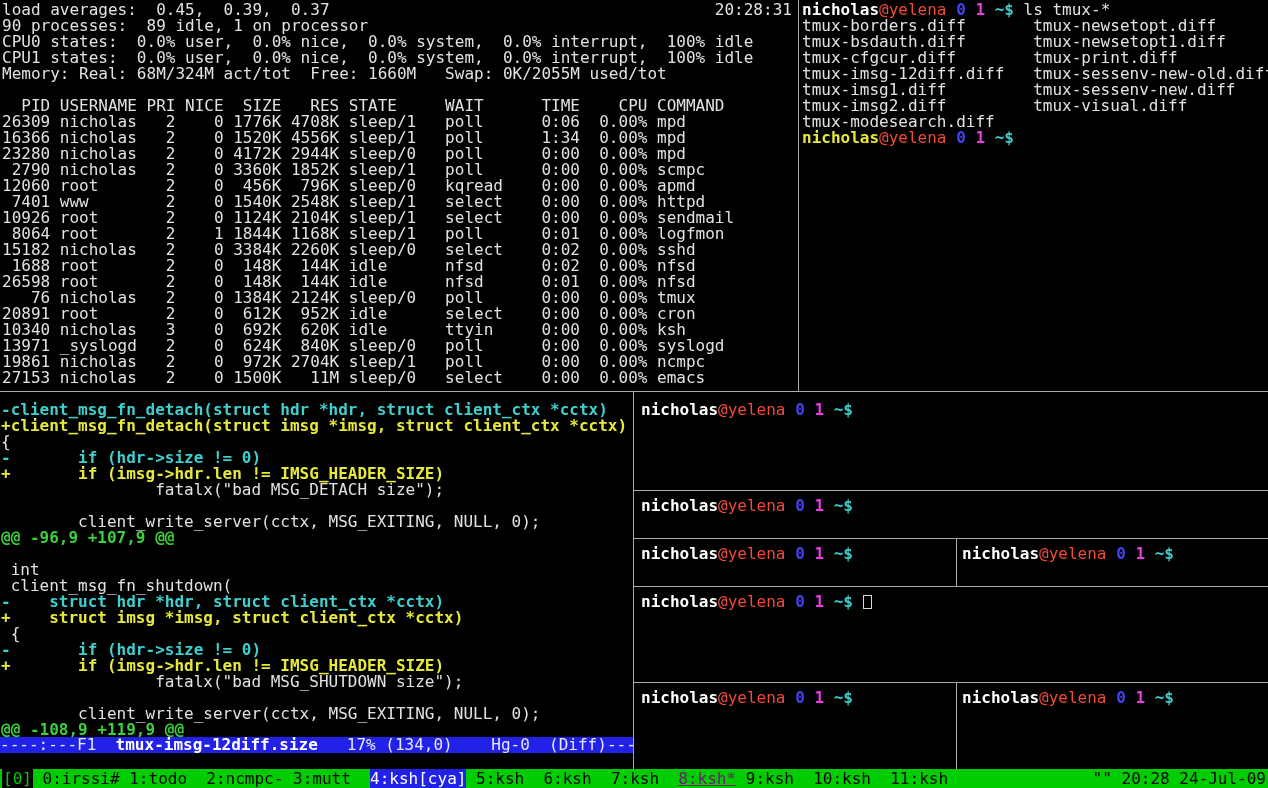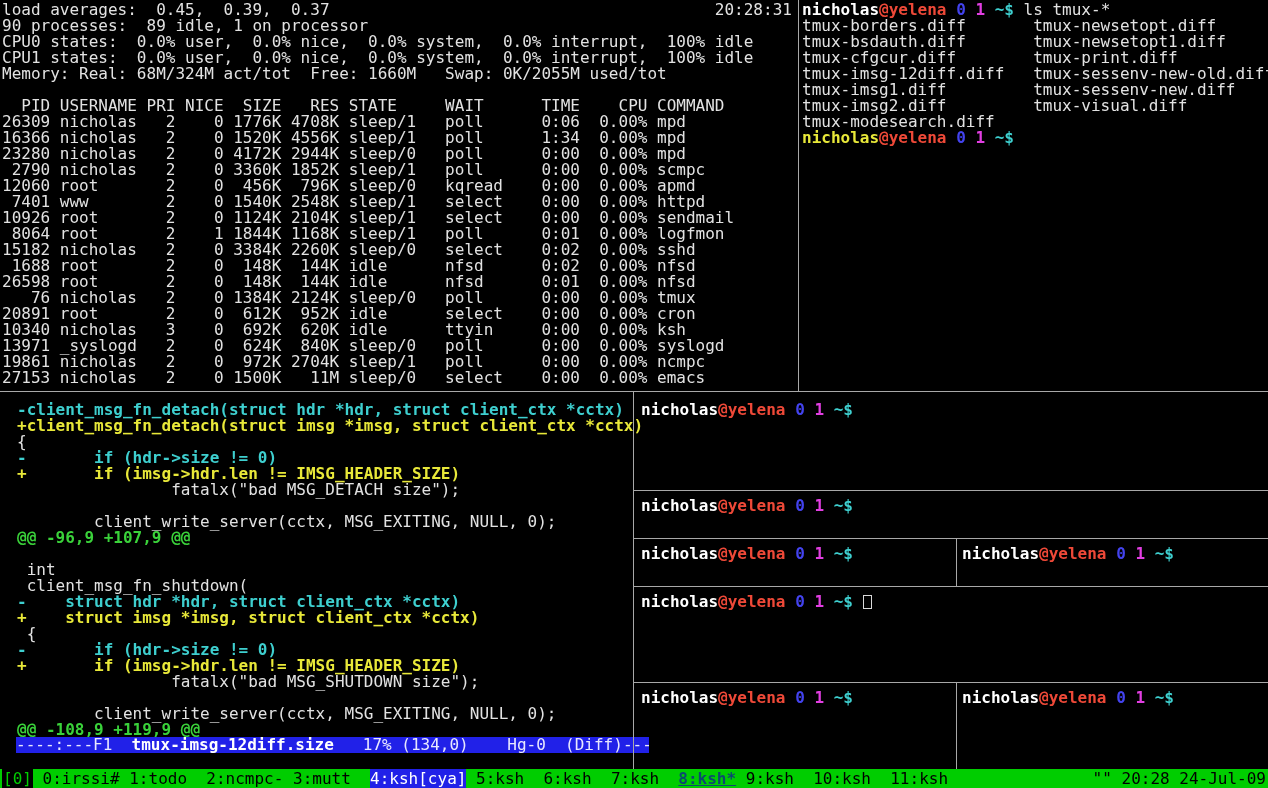--- a/index.html
+++ b/index.html
@@ -9,21 +9,21 @@
     overflow:hidden;font-family:"DejaVu Sans Mono",monospace;
   }
   .pane{position:absolute;overflow:hidden}
   pre.term{
     position:absolute;margin:0;white-space:pre;
     font:16px/16px "DejaVu Sans Mono",monospace;
   }
   .tline{height:16px;white-space:pre}
   .seg-w{color:var(--term-white)}
   .seg-wb{color:var(--bold-white);font-weight:bold}
-  .seg-r{color:var(--red);font-weight:bold}
+  .seg-r{color:var(--red);font-weight:normal}
   .seg-b{color:var(--blue);font-weight:bold}
   .seg-m{color:var(--magenta);font-weight:bold}
   .seg-c{color:var(--cyan);font-weight:bold}
   .seg-y{color:var(--yellow);font-weight:bold}
   .seg-g{color:var(--green);font-weight:bold}
   .seg-cursor{display:inline-block;width:9px;height:14px;border:1px solid #d8d8d8;vertical-align:-2px}
   .divider-v{position:absolute;width:1px;background:var(--border-gray)}
   .divider-h{position:absolute;height:1px;background:var(--border-gray)}
   .modeline{
     position:absolute;height:16px;background:var(--modeline-blue);
@@ -32,40 +32,40 @@
   .modeline .seg-w{color:#e8e8ff}
   #statusbar{
     position:absolute;left:0;top:769px;width:1268px;height:19px;
     background:var(--statusbar-green);display:flex;justify-content:space-between;
     align-items:center;white-space:pre;font:16px/19px "DejaVu Sans Mono",monospace;
     padding:0 2px;overflow:hidden;
   }
   .seg-sess{background:#000;color:var(--statusbar-green);padding:0 1px}
   .seg-sb{color:#000000}
   .seg-sbb{background:var(--modeline-blue);color:#fff}
-  .seg-sbu{color:#0c4a6e;text-decoration:underline;font-weight:bold}
+  .seg-sbu{color:#701a75;text-decoration:underline;font-weight:normal}
 </style>
 </head>
 <body>
 
 <div id="screen">
 
   <div class="pane" style="left:0;top:0;width:912px;height:391px">
     <pre class="term" style="left:2px;top:2px"><div class="tline"><span class="seg-w">load averages:  0.45,  0.39,  0.37                                        20:28:31</span></div><div class="tline"><span class="seg-w">90 processes:  89 idle, 1 on processor</span></div><div class="tline"><span class="seg-w">CPU0 states:  0.0% user,  0.0% nice,  0.0% system,  0.0% interrupt,  100% idle</span></div><div class="tline"><span class="seg-w">CPU1 states:  0.0% user,  0.0% nice,  0.0% system,  0.0% interrupt,  100% idle</span></div><div class="tline"><span class="seg-w">Memory: Real: 68M/324M act/tot  Free: 1660M   Swap: 0K/2055M used/tot</span></div><div class="tline"><span class="seg-w"></span></div><div class="tline"><span class="seg-w">  PID USERNAME PRI NICE  SIZE   RES STATE     WAIT      TIME    CPU COMMAND</span></div><div class="tline"><span class="seg-w">26309 nicholas   2    0 1776K 4708K sleep/1   poll      0:06  0.00% mpd</span></div><div class="tline"><span class="seg-w">16366 nicholas   2    0 1520K 4556K sleep/1   poll      1:34  0.00% mpd</span></div><div class="tline"><span class="seg-w">23280 nicholas   2    0 4172K 2944K sleep/0   poll      0:00  0.00% mpd</span></div><div class="tline"><span class="seg-w"> 2790 nicholas   2    0 3360K 1852K sleep/1   poll      0:00  0.00% scmpc</span></div><div class="tline"><span class="seg-w">12060 root       2    0  456K  796K sleep/0   kqread    0:00  0.00% apmd</span></div><div class="tline"><span class="seg-w"> 7401 www        2    0 1540K 2548K sleep/1   select    0:00  0.00% httpd</span></div><div class="tline"><span class="seg-w">10926 root       2    0 1124K 2104K sleep/1   select    0:00  0.00% sendmail</span></div><div class="tline"><span class="seg-w"> 8064 root       2    1 1844K 1168K sleep/1   poll      0:01  0.00% logfmon</span></div><div class="tline"><span class="seg-w">15182 nicholas   2    0 3384K 2260K sleep/0   select    0:02  0.00% sshd</span></div><div class="tline"><span class="seg-w"> 1688 root       2    0  148K  144K idle      nfsd      0:02  0.00% nfsd</span></div><div class="tline"><span class="seg-w">26598 root       2    0  148K  144K idle      nfsd      0:01  0.00% nfsd</span></div><div class="tline"><span class="seg-w">   76 nicholas   2    0 1384K 2124K sleep/0   poll      0:00  0.00% tmux</span></div><div class="tline"><span class="seg-w">20891 root       2    0  612K  952K idle      select    0:00  0.00% cron</span></div><div class="tline"><span class="seg-w">10340 nicholas   3    0  692K  620K idle      ttyin     0:00  0.00% ksh</span></div><div class="tline"><span class="seg-w">13971 _syslogd   2    0  624K  840K sleep/0   poll      0:00  0.00% syslogd</span></div><div class="tline"><span class="seg-w">19861 nicholas   2    0  972K 2704K sleep/1   poll      0:00  0.00% ncmpc</span></div><div class="tline"><span class="seg-w">27153 nicholas   2    0 1500K   11M sleep/0   select    0:00  0.00% emacs</span></div></pre>
   </div>
 
   <div class="divider-v" style="left:798px;top:0;height:391px"></div>
 
   <div class="pane" style="left:800px;top:0;width:468px;height:391px">
     <pre class="term" style="left:2px;top:2px"><div class="tline"><span class="seg-wb">nicholas</span><span class="seg-r">@yelena</span><span class="seg-b"> 0</span><span class="seg-m"> 1</span><span class="seg-c"> ~$</span><span class="seg-w"> ls tmux-*</span></div><div class="tline"><span class="seg-w">tmux-borders.diff       tmux-newsetopt.diff</span></div><div class="tline"><span class="seg-w">tmux-bsdauth.diff       tmux-newsetopt1.diff</span></div><div class="tline"><span class="seg-w">tmux-cfgcur.diff        tmux-print.diff</span></div><div class="tline"><span class="seg-w">tmux-imsg-12diff.diff   tmux-sessenv-new-old.diff</span></div><div class="tline"><span class="seg-w">tmux-imsg1.diff         tmux-sessenv-new.diff</span></div><div class="tline"><span class="seg-w">tmux-imsg2.diff         tmux-visual.diff</span></div><div class="tline"><span class="seg-w">tmux-modesearch.diff</span></div><div class="tline"><span class="seg-y">nicholas</span><span class="seg-r">@yelena</span><span class="seg-b"> 0</span><span class="seg-m"> 1</span><span class="seg-c"> ~$</span></div></pre>
   </div>
 
   <div class="divider-h" style="left:0;top:391px;width:1268px"></div>
 
-  <div class="pane" style="left:16px;top:392px;width:633px;height:377px">
+  <div class="pane" style="left:0;top:392px;width:633px;height:377px">
     <pre class="term" style="left:1px;top:10px"><div class="tline"><span class="seg-c">-client_msg_fn_detach(struct hdr *hdr, struct client_ctx *cctx)</span></div><div class="tline"><span class="seg-y">+client_msg_fn_detach(struct imsg *imsg, struct client_ctx *cctx)</span></div><div class="tline"><span class="seg-w">{</span></div><div class="tline"><span class="seg-c">-       if (hdr-&gt;size != 0)</span></div><div class="tline"><span class="seg-y">+       if (imsg-&gt;hdr.len != IMSG_HEADER_SIZE)</span></div><div class="tline"><span class="seg-w">                fatalx("bad MSG_DETACH size");</span></div><div class="tline"></div><div class="tline"><span class="seg-w">        client_write_server(cctx, MSG_EXITING, NULL, 0);</span></div><div class="tline"><span class="seg-g">@@ -96,9 +107,9 @@</span></div><div class="tline"></div><div class="tline"><span class="seg-w"> int</span></div><div class="tline"><span class="seg-w"> client_msg_fn_shutdown(</span></div><div class="tline"><span class="seg-c">-    struct hdr *hdr, struct client_ctx *cctx)</span></div><div class="tline"><span class="seg-y">+    struct imsg *imsg, struct client_ctx *cctx)</span></div><div class="tline"><span class="seg-w"> {</span></div><div class="tline"><span class="seg-c">-       if (hdr-&gt;size != 0)</span></div><div class="tline"><span class="seg-y">+       if (imsg-&gt;hdr.len != IMSG_HEADER_SIZE)</span></div><div class="tline"><span class="seg-w">                fatalx("bad MSG_SHUTDOWN size");</span></div><div class="tline"></div><div class="tline"><span class="seg-w">        client_write_server(cctx, MSG_EXITING, NULL, 0);</span></div><div class="tline"><span class="seg-g">@@ -108,9 +119,9 @@</span></div></pre>
     <div class="modeline" style="left:0;top:345px;width:633px"><span class="seg-w">----:---F1  </span><span class="seg-wb">tmux-imsg-12diff.size</span><span class="seg-w">   17% (134,0)    Hg-0  (Diff)----------------</span></div>
   </div>
 
   <div class="divider-v" style="left:633px;top:392px;height:377px"></div>
 
   <div class="pane" style="left:634px;top:392px;width:634px;height:98px">
     <pre class="term" style="left:7px;top:10px"><div class="tline"><span class="seg-wb">nicholas</span><span class="seg-r">@yelena</span><span class="seg-b"> 0</span><span class="seg-m"> 1</span><span class="seg-c"> ~$</span></div></pre>
   </div>
 

